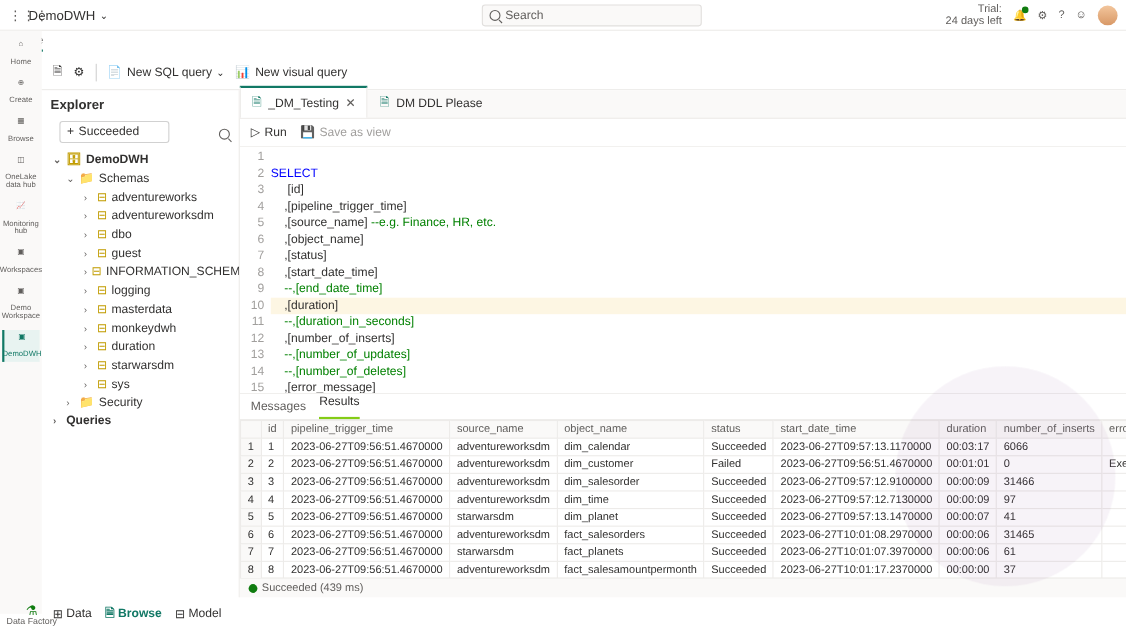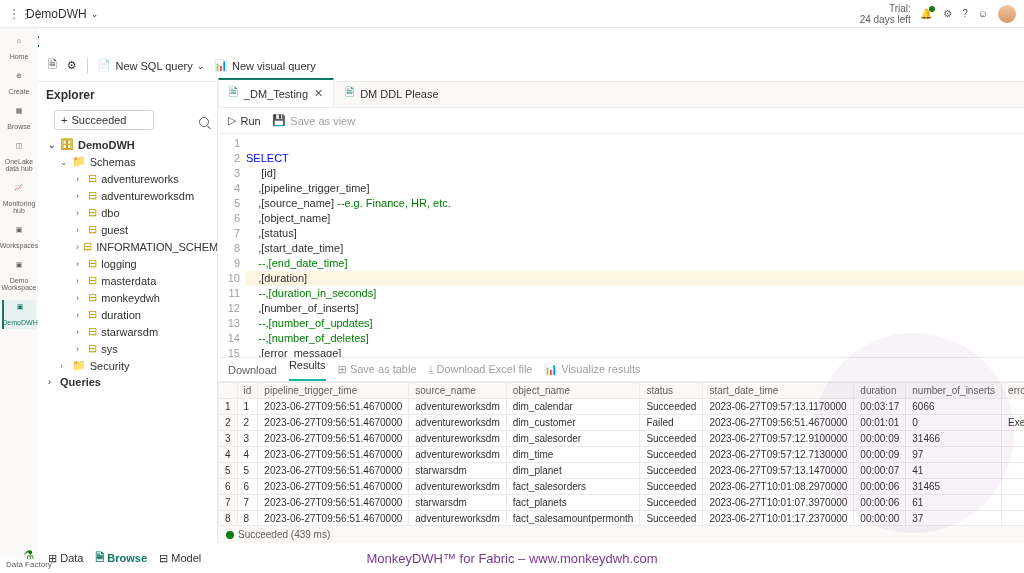--- a/index.html
+++ b/index.html
@@ -37,21 +37,21 @@
 .runbar{height:26px;display:flex;align-items:center;gap:12px;padding:0 10px;font-size:11px;border-bottom:1px solid #edebe9}
 .code{flex:1;display:flex;font-family:Consolas,monospace;font-size:11px;line-height:15px;overflow:auto;background:#fff;padding-top:2px}
 .gutter{width:28px;text-align:right;color:#a19f9d;padding-right:6px;user-select:none}
 .lines{flex:1;white-space:pre}
 .kw{color:#0000ff}
 .cm{color:#008000}
 .hl{background:#fdf6e3;display:inline-block;width:100%}
 .results{height:186px;border-top:1px solid #edebe9;display:flex;flex-direction:column}
 .restabs{height:24px;display:flex;align-items:center;gap:12px;padding:0 10px;font-size:11px;border-bottom:1px solid #edebe9}
 .rt{cursor:pointer;color:#605e5c}
-.rt.active{color:#323130;border-bottom:2px solid #14b8a6;padding-bottom:8px}
+.rt.active{color:#323130;border-bottom:2px solid #84cc16;padding-bottom:8px}
 .ract{display:flex;gap:12px;color:#a19f9d;font-size:11px}
 .grid{flex:1;overflow:auto;font-size:10px}
 .grid table{border-collapse:collapse;width:100%}
 .grid th,.grid td{border:1px solid #edebe9;padding:2px 6px;text-align:left;white-space:nowrap}
 .grid th{background:#faf9f8;font-weight:400;color:#605e5c}
 .grid td:first-child,.grid th:first-child{background:#faf9f8;width:24px;text-align:center}
 .status{height:18px;background:#faf9f8;display:flex;align-items:center;padding:0 8px;font-size:10px;color:#605e5c;border-top:1px solid #edebe9}
 .status .dot{width:8px;height:8px;border-radius:50%;background:#107c10;margin-right:4px}
 .footer{position:absolute;left:0;bottom:0;right:0;height:30px;display:flex;align-items:center;font-size:11px}
 .footer .ftl{display:flex;gap:12px;padding-left:48px}
@@ -65,20 +65,24 @@
 </style>
 </head>
 <body>
 
 <div class="topbar">
   <span style="width:14px;color:#605e5c">⋮⋮⋮</span>
   <span class="wsname" style="margin-left:4px">
     <span>DemoDWH</span>
     <span style="font-size:9px">⌄</span>
   </span>
+  <div class="search">
+    <span class="srchic"></span>
+    <span style="margin-left:4px">Search</span>
+  </div>
   <div class="toprt">
     <div class="trial">
       <div>Trial:</div>
         <div>24 days left</div>
     </div>
     <span class="badge">🔔</span>
     <span>⚙</span>
     <span>?</span>
     <span>☺</span>
     <span class="avatar"></span>
@@ -267,27 +271,22 @@
 
 
  [logging].[usp_dm_select_dimensions_to_process]
  [logging].[usp_dm_select_facts_to_process]
 
 </div>
     </div>
 
     <div class="results">
       <div class="restabs">
-        <span class="rt">Download</span>
+        <span class="rt">Messages</span>
         <span class="rt active">Results</span>
-        <div class="ract">
-          <span>⊞ <span>Save as table</span></span>
-          <span>⤓ <span>Download Excel file</span></span>
-          <span>📊 <span>Visualize results</span></span>
-        </div>
 
       </div>
       <div class="grid">
           <table id="rgrid">
             <tbody>
               <tr>
                 <th></th>
                 <th>id</th>
                 <th>pipeline_trigger_time</th>
                 <th>source_name</th>
@@ -427,14 +426,13 @@
 <div class="footer">
   <div class="df">
     <div style="font-size:12px;color:#107c10">⚗</div>
     <div>Data Factory</div>
   </div>
   <div class="ftl">
     <span class="fitem">⊞ <span>Data</span></span>
     <span class="fitem active">🗎 <span>Browse</span></span>
     <span class="fitem">⊟ <span>Model</span></span>
   </div>
-  <div class="brand">MonkeyDWH™ for Fabric – www.monkeydwh.com</div>
 </div>
 
 </body></html>

